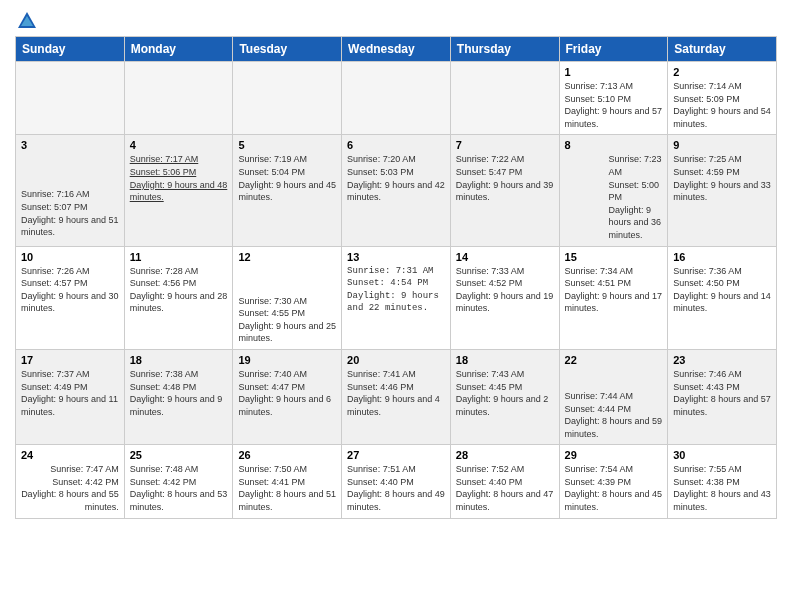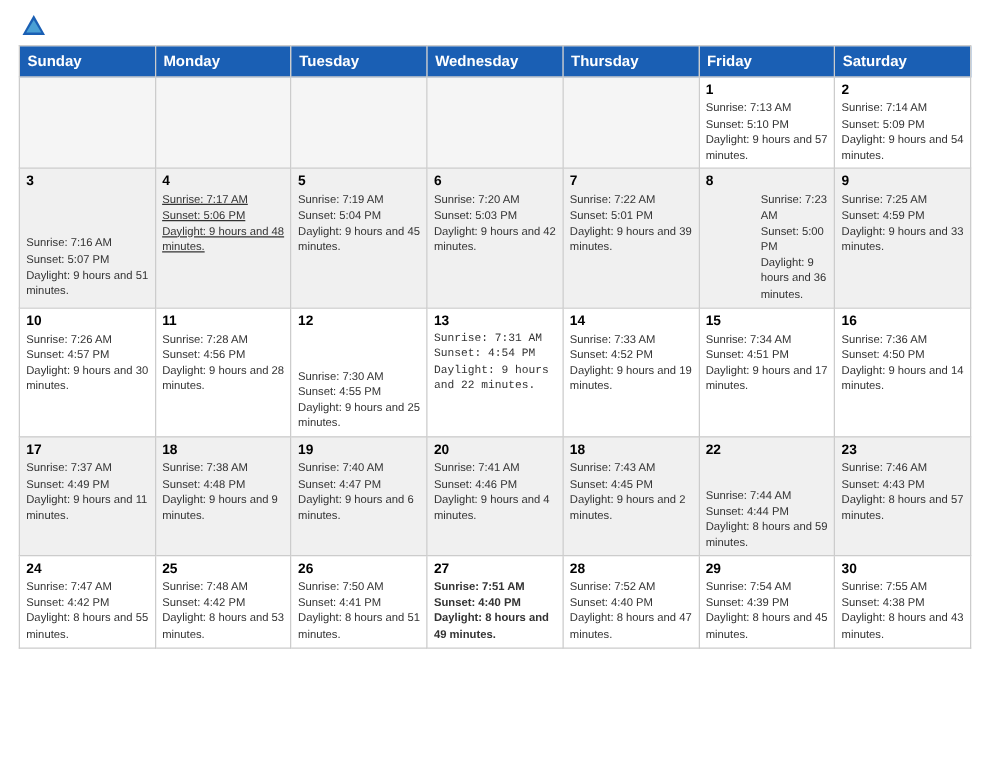--- a/index.html
+++ b/index.html
@@ -105,21 +105,21 @@
           </td>
           <td>
             <div class="day-num">6</div>
             <div class="day-info" style="white-space: pre-line;">Sunrise: 7:20 AM
 Sunset: 5:03 PM
 Daylight: 9 hours and 42 minutes.</div>
           </td>
           <td>
             <div class="day-num">7</div>
             <div class="day-info" style="white-space: pre-line;">Sunrise: 7:22 AM
-Sunset: 5:01 PM
+Sunset: 5:47 PM
 Daylight: 9 hours and 39 minutes.</div>
           </td>
           <td>
             <div class="day-num">8</div>
             <div class="day-info" style="white-space: pre-line; margin-left: 44px;">Sunrise: 7:23 AM
 Sunset: 5:00 PM
 Daylight: 9 hours and 36 minutes.</div>
           </td>
           <td>
             <div class="day-num">9</div>
@@ -212,39 +212,39 @@
           <td>
             <div class="day-num">23</div>
             <div class="day-info" style="white-space: pre-line;">Sunrise: 7:46 AM
 Sunset: 4:43 PM
 Daylight: 8 hours and 57 minutes.</div>
           </td>
         </tr>
         <tr>
           <td>
             <div class="day-num">24</div>
-            <div class="day-info" style="white-space: pre-line;">Sunrise: 7:47 AM
+            <div class="day-info" style="white-space: pre-line; text-align: right;">Sunrise: 7:47 AM
 Sunset: 4:42 PM
 Daylight: 8 hours and 55 minutes.</div>
           </td>
           <td>
             <div class="day-num">25</div>
             <div class="day-info" style="white-space: pre-line;">Sunrise: 7:48 AM
 Sunset: 4:42 PM
 Daylight: 8 hours and 53 minutes.</div>
           </td>
           <td>
             <div class="day-num">26</div>
             <div class="day-info" style="white-space: pre-line;">Sunrise: 7:50 AM
 Sunset: 4:41 PM
 Daylight: 8 hours and 51 minutes.</div>
           </td>
           <td>
             <div class="day-num">27</div>
-            <div class="day-info" style="white-space: pre-line; font-weight: bold;">Sunrise: 7:51 AM
+            <div class="day-info" style="white-space: pre-line;">Sunrise: 7:51 AM
 Sunset: 4:40 PM
 Daylight: 8 hours and 49 minutes.</div>
           </td>
           <td>
             <div class="day-num">28</div>
             <div class="day-info" style="white-space: pre-line;">Sunrise: 7:52 AM
 Sunset: 4:40 PM
 Daylight: 8 hours and 47 minutes.</div>
           </td>
           <td>

